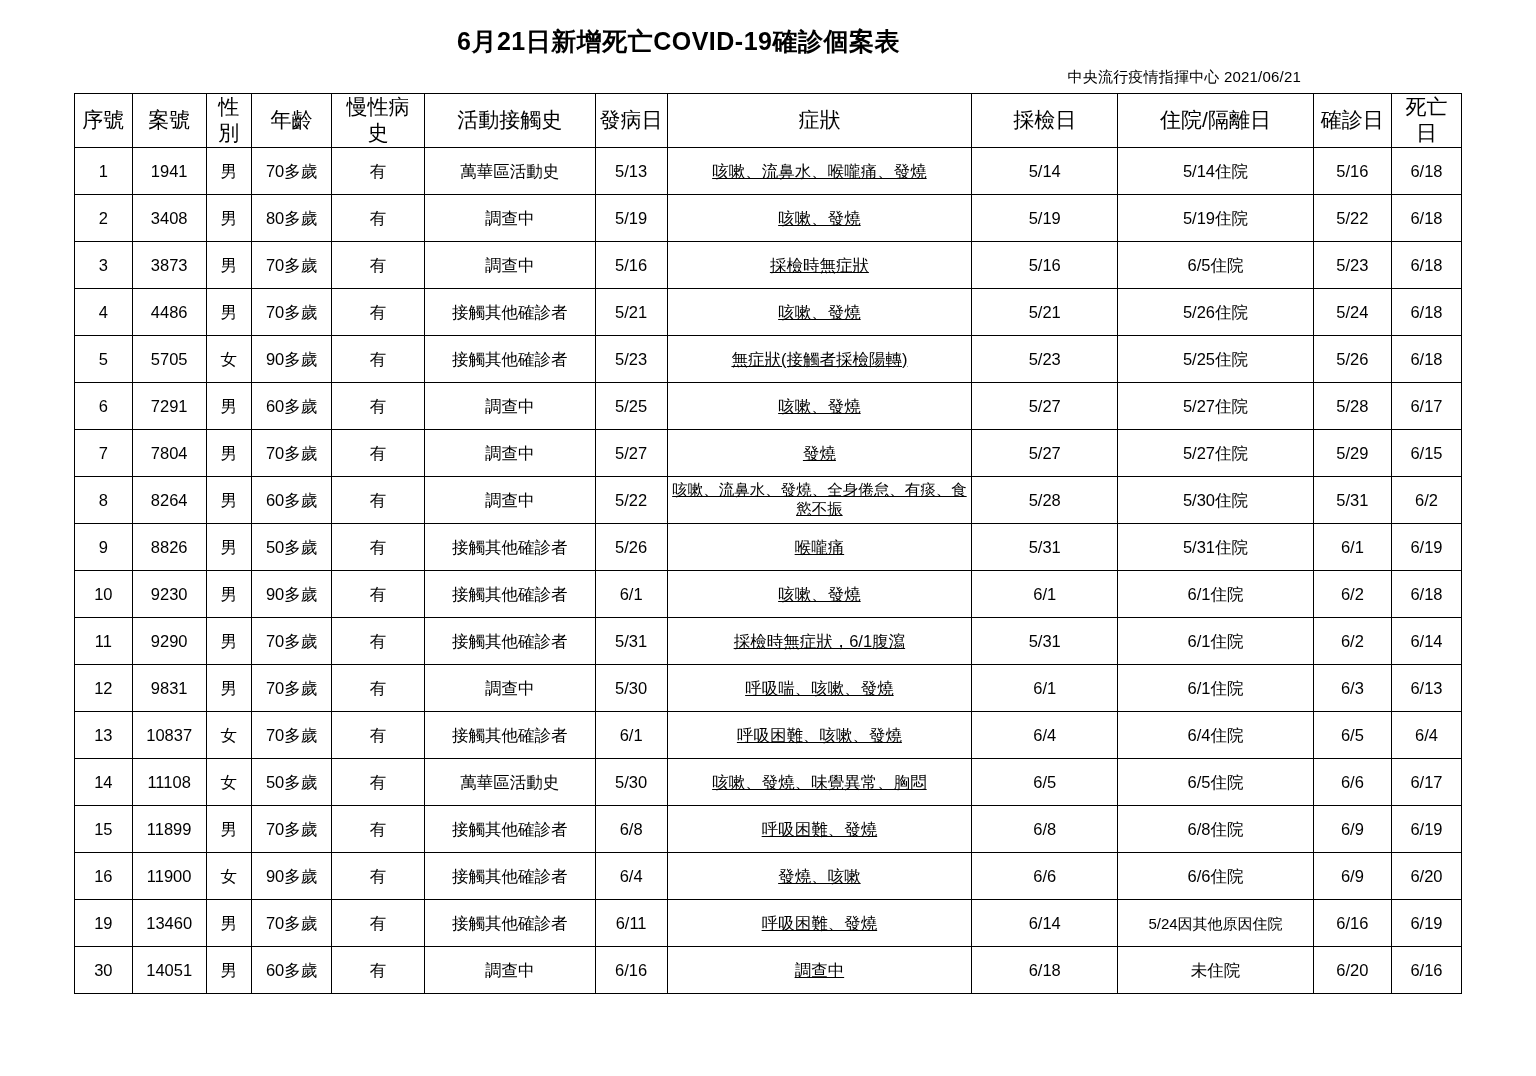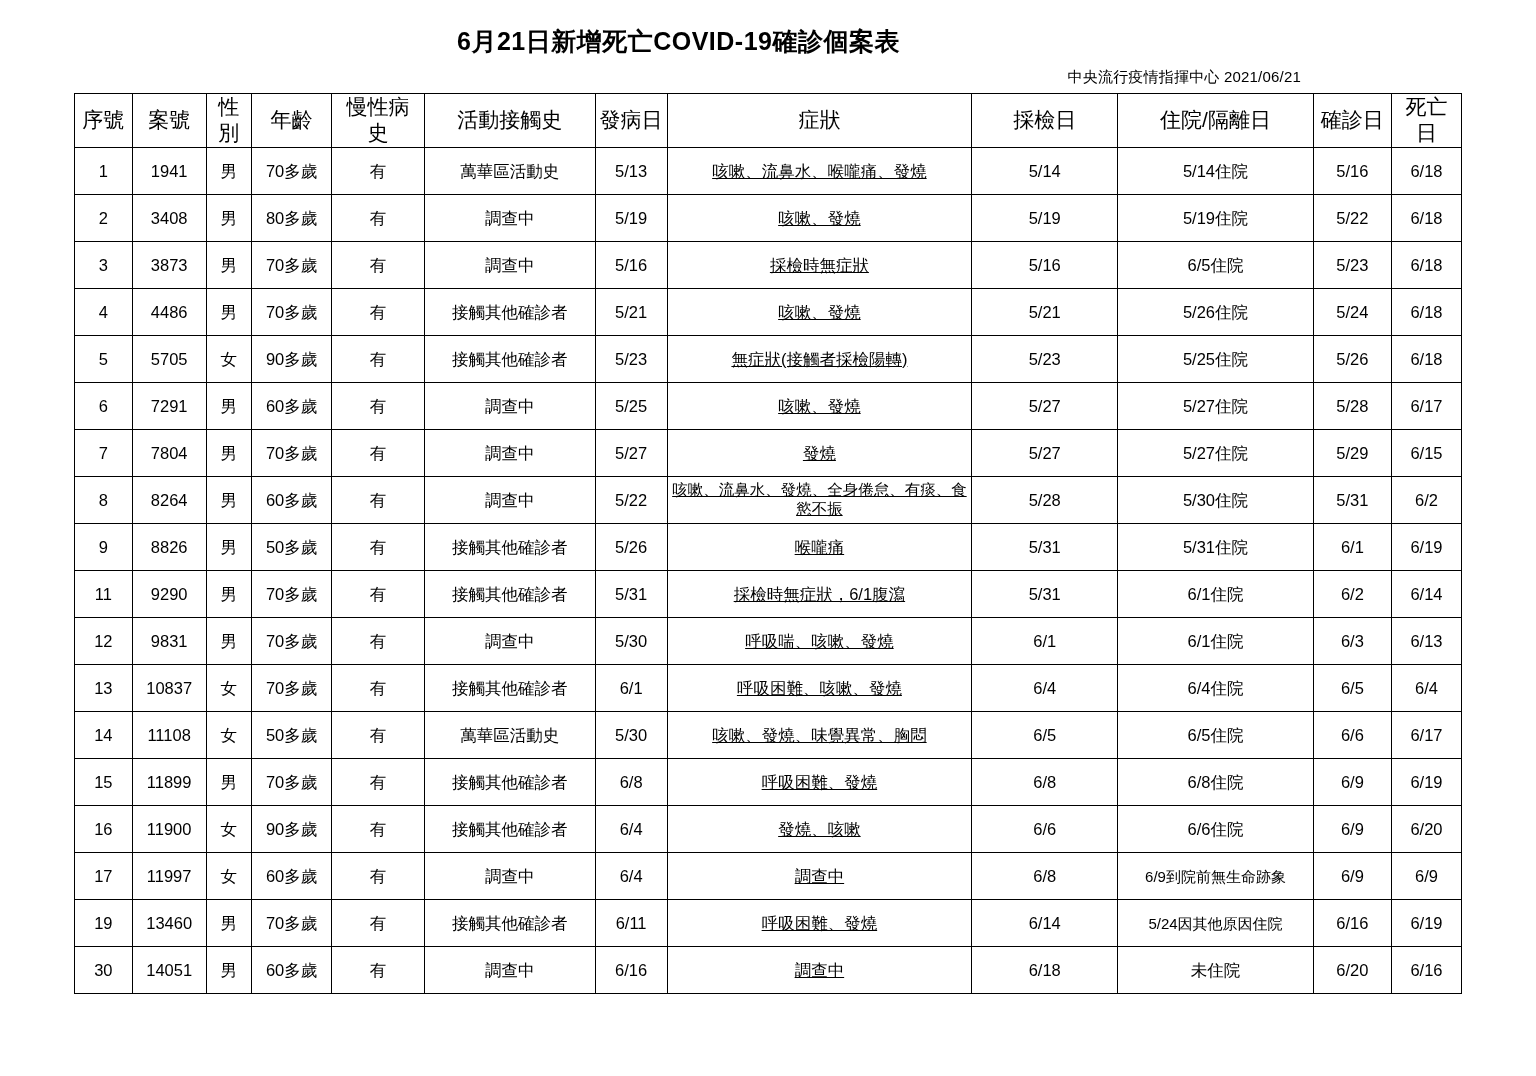--- a/index.html
+++ b/index.html
@@ -255,20 +255,34 @@
           <td>有</td>
           <td>接觸其他確診者</td>
           <td>5/26</td>
           <td class="symptom-cell">喉嚨痛</td>
           <td>5/31</td>
           <td class="hosp-cell">5/31住院</td>
           <td>6/1</td>
           <td>6/19</td>
         </tr>
         <tr>
+          <td>10</td>
+          <td>9230</td>
+          <td>男</td>
+          <td>90多歲</td>
+          <td>有</td>
+          <td>接觸其他確診者</td>
+          <td>6/1</td>
+          <td class="symptom-cell">咳嗽、發燒</td>
+          <td>6/1</td>
+          <td class="hosp-cell">6/1住院</td>
+          <td>6/2</td>
+          <td>6/18</td>
+        </tr>
+        <tr>
           <td>11</td>
           <td>9290</td>
           <td>男</td>
           <td>70多歲</td>
           <td>有</td>
           <td>接觸其他確診者</td>
           <td>5/31</td>
           <td class="symptom-cell">採檢時無症狀，6/1腹瀉</td>
           <td>5/31</td>
           <td class="hosp-cell">6/1住院</td>
@@ -339,34 +353,20 @@
           <td>有</td>
           <td>接觸其他確診者</td>
           <td>6/4</td>
           <td class="symptom-cell">發燒、咳嗽</td>
           <td>6/6</td>
           <td class="hosp-cell">6/6住院</td>
           <td>6/9</td>
           <td>6/20</td>
         </tr>
         <tr>
-          <td>17</td>
-          <td>11997</td>
-          <td>女</td>
-          <td>60多歲</td>
-          <td>有</td>
-          <td>調查中</td>
-          <td>6/4</td>
-          <td class="symptom-cell">調查中</td>
-          <td>6/8</td>
-          <td class="hosp-cell tight">6/9到院前無生命跡象</td>
-          <td>6/9</td>
-          <td>6/9</td>
-        </tr>
-        <tr>
           <td>19</td>
           <td>13460</td>
           <td>男</td>
           <td>70多歲</td>
           <td>有</td>
           <td>接觸其他確診者</td>
           <td>6/11</td>
           <td class="symptom-cell">呼吸困難、發燒</td>
           <td>6/14</td>
           <td class="hosp-cell tight">5/24因其他原因住院</td>

